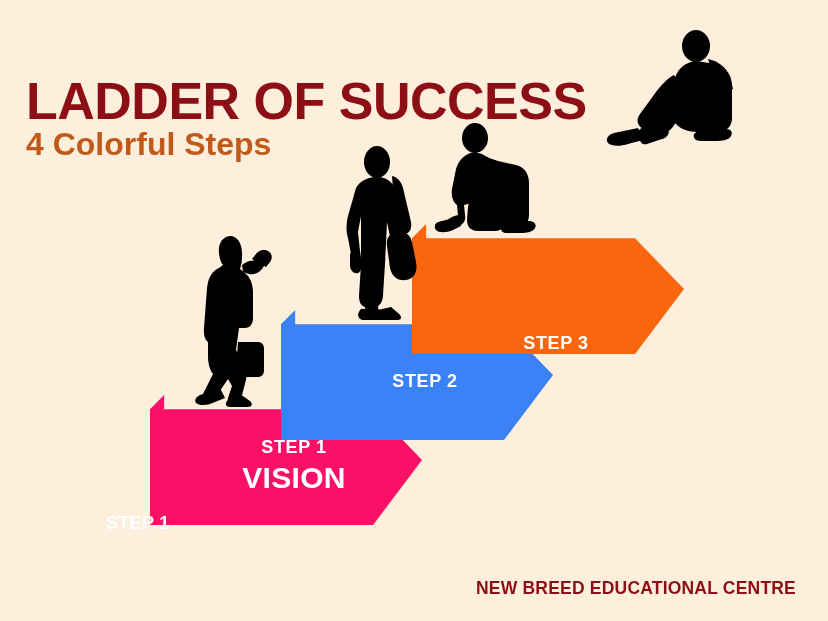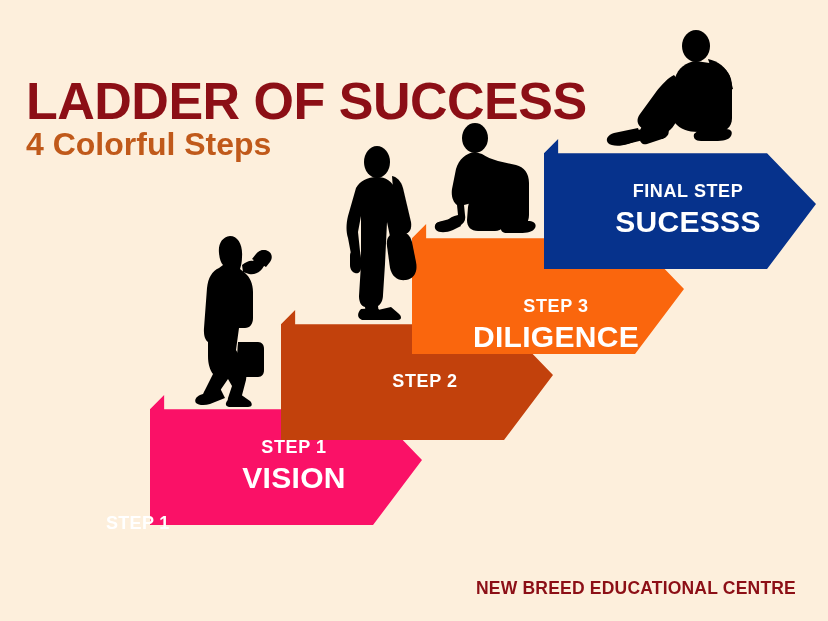--- a/index.html
+++ b/index.html
@@ -133,39 +133,32 @@
   <div class="title" style="color: rgb(140, 15, 22); margin-top: 44px;">LADDER OF SUCCESS</div>
   <div class="subtitle" style="color: rgb(192, 89, 26);">4 Colorful Steps</div>
 
   <div class="arrow" id="arrow-1" style="background-color: rgb(250, 17, 103);">
     <div class="inner">
       <div class="label-small">STEP 1</div>
       <div class="label-big">VISION</div>
     </div>
   </div>
 
-  <div class="arrow" id="arrow-2" style="background-color: #c2410c;">
+  <div class="arrow" id="arrow-2" style="background-color: #3b82f6;">
     <div class="inner">
       <div class="label-small">STEP 2</div>
     </div>
   </div>
 
   <div class="arrow" id="arrow-3" style="background-color: rgb(250, 102, 13);">
     <div class="inner">
       <div class="label-small">STEP 3</div>
-      <div class="label-big">DILIGENCE</div>
     </div>
   </div>
 
-  <div class="arrow" id="arrow-4" style="background-color: rgb(6, 50, 140);">
-    <div class="inner">
-      <div class="label-small">FINAL STEP</div>
-      <div class="label-big">SUCESSS</div>
-    </div>
-  </div>
 
   <div class="figure" id="figure-1">
     <svg viewBox="0 0 96 175" width="96" height="175" aria-hidden="true">
       <g fill="#000000">
         <path d="M38 4 C30 5 26 12 27 21 C27.5 27 29 31 31 33 L27 36 C20 39 16 46 15 56
                  L12 96 C11.5 103 13 108 16 110 L16 124 C16 132 18 138 21 142
                  L13 158 C10 163 10 167 13 169 C16 171 20 170 23 166 L36 147
                  L40 154 L36 166 C35 171 37 174 41 174 C45 174 48 171 49 167
                  L54 148 C55 141 54 135 51 130 L44 118 L47 96 L53 96 C58 96 61 92 61 86
                  L61 60 C61 52 58 45 53 41 L48 37 C49 34 50 30 50 25 C51 13 46 4 38 4 Z"></path>

